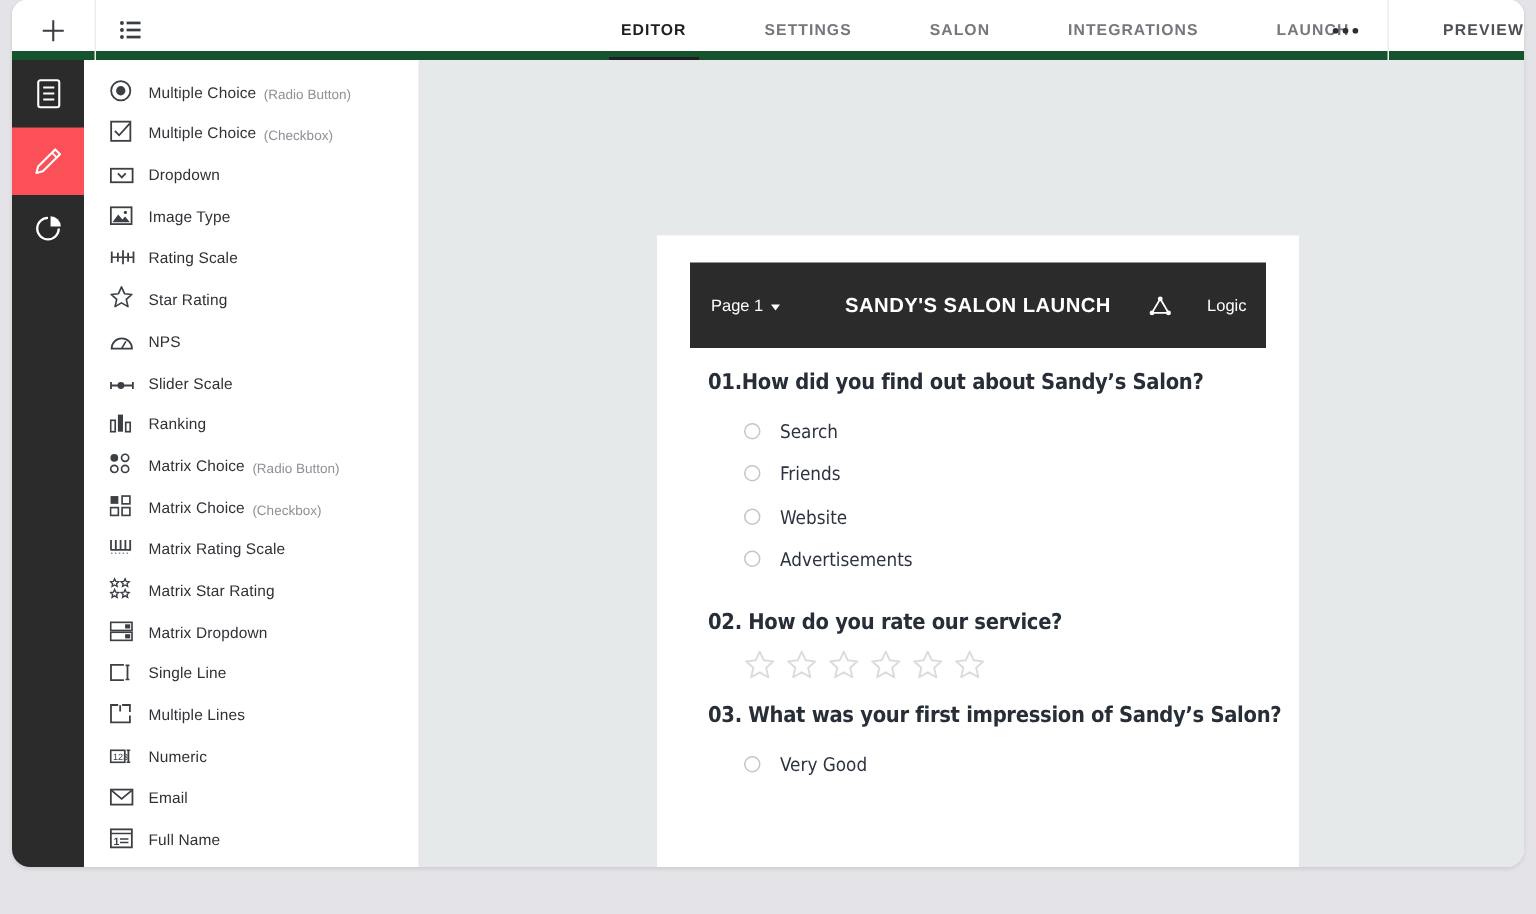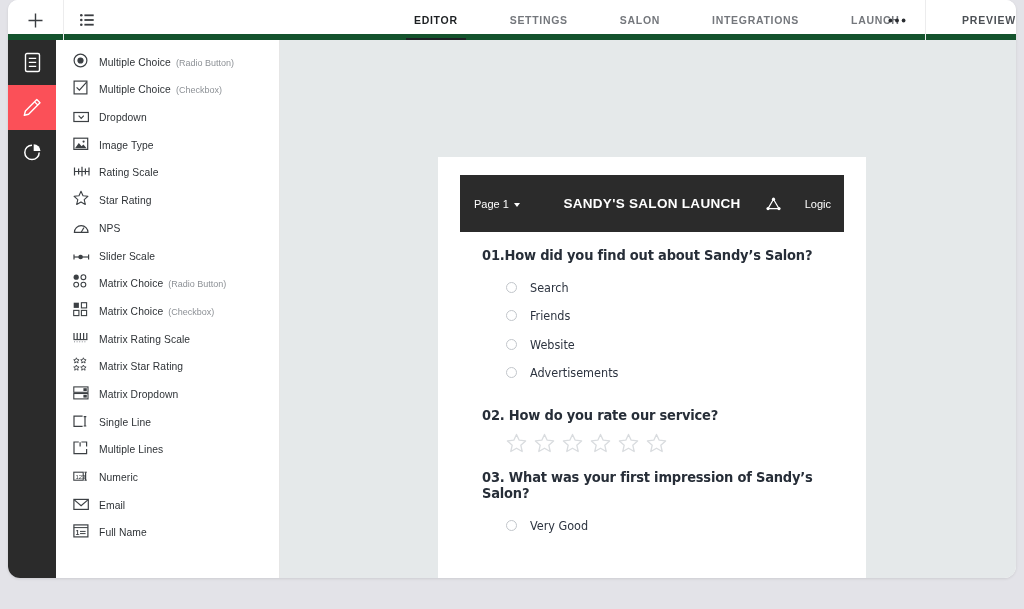--- a/index.html
+++ b/index.html
@@ -181,21 +181,21 @@
   .sh-logic {
     position: absolute; right: 13px;
     display: flex; align-items: center; gap: 24px;
     color: #ffffff; font-size: 11px;
     cursor: pointer;
   }
 
   .survey-body {
     position: absolute; left: 0; top: 90px;
     width: 428px;
-    padding: 0 20px;
+    padding: 0 10px;
   }
   .q-block { margin-bottom: 4px; }
   .q-title {
     font-family: "DejaVu Sans Condensed", "Liberation Sans Narrow", "Liberation Sans", sans-serif;
     font-size: 14.5px;
     font-weight: bold;
     color: #272e38;
     letter-spacing: -0.2px;
     margin-left: 24px;
     margin-bottom: 10px;
@@ -382,20 +382,30 @@
       <span class="side-ico">
         <svg width="18" height="10" viewBox="0 0 18 10">
           <path d="M1.0 5 H15.6" stroke="#3c4044" stroke-width="1.2"></path>
           <path d="M1.0 2.6 V7.4 M15.6 2.6 V7.4" stroke="#3c4044" stroke-width="1.2"></path>
           <circle cx="7.6" cy="5" r="2.3" fill="#3c4044"></circle>
         </svg>
       </span>
       <span class="side-label">Slider Scale</span>
     </div>
 
+    <div class="side-item">
+      <span class="side-ico">
+        <svg width="18" height="14" viewBox="0 0 18 14">
+          <rect x="0.8" y="5.2" width="3.0" height="7.6" stroke="#3c4044" stroke-width="1.1" fill="none"></rect>
+          <rect x="5.6" y="1.4" width="3.4" height="11.4" fill="#3c4044"></rect>
+          <rect x="10.8" y="6.6" width="3.0" height="6.2" stroke="#3c4044" stroke-width="1.1" fill="none"></rect>
+        </svg>
+      </span>
+      <span class="side-label">Ranking</span>
+    </div>
 
     <div class="side-item">
       <span class="side-ico">
         <svg width="16" height="15" viewBox="0 0 16 15">
           <circle cx="3.2" cy="3.2" r="2.6" fill="#3c4044"></circle>
           <circle cx="10.4" cy="3.2" r="2.4" stroke="#3c4044" stroke-width="1.1" fill="none"></circle>
           <circle cx="3.2" cy="10.6" r="2.4" stroke="#3c4044" stroke-width="1.1" fill="none"></circle>
           <circle cx="10.4" cy="10.6" r="2.4" stroke="#3c4044" stroke-width="1.1" fill="none"></circle>
         </svg>
       </span>

